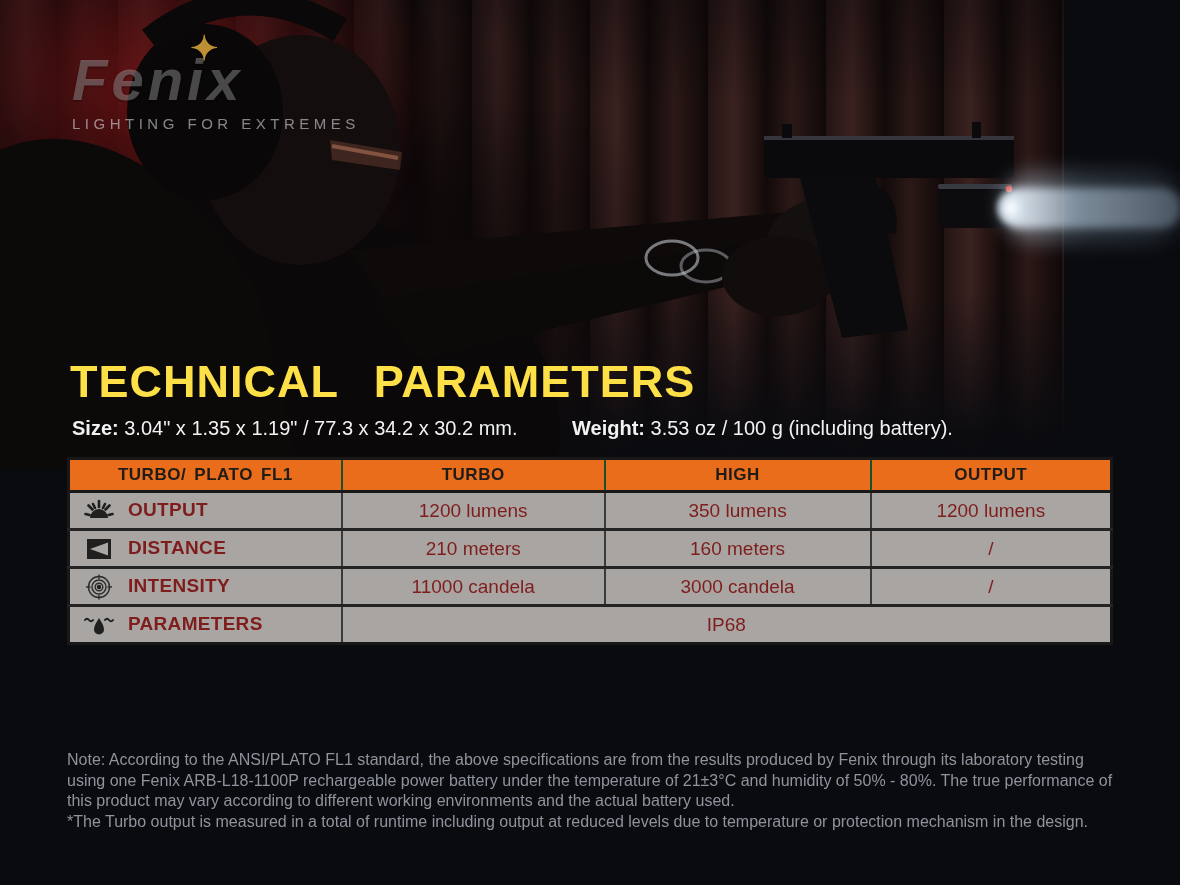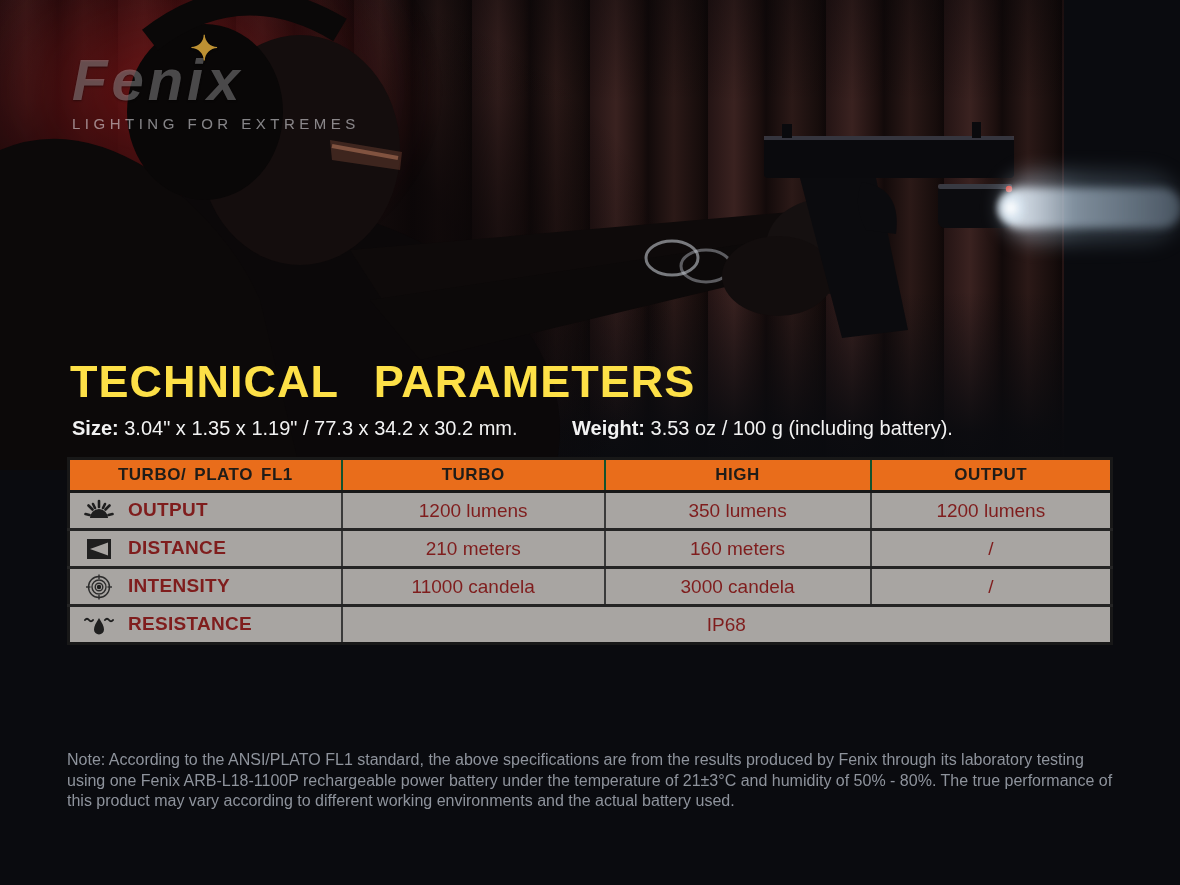--- a/index.html
+++ b/index.html
@@ -245,24 +245,25 @@
 
 
     <tr>
       <td class="label-cell">
         <span class="row-icon">
           <svg width="30" height="26" viewBox="0 0 30 26">
             <path d="M15,6 C18,11 20,14 20,17.5 a5,5 0 0 1 -10,0 C10,14 12,11 15,6 Z" fill="#1f1f1f"></path>
             <path d="M1,8 q2,-2.5 4,0 q2,2.5 4,0" fill="none" stroke="#1f1f1f" stroke-width="2" stroke-linecap="round"></path>
             <path d="M21,8 q2,-2.5 4,0 q2,2.5 4,0" fill="none" stroke="#1f1f1f" stroke-width="2" stroke-linecap="round"></path>
           </svg>
-        </span><span>RESISTANCE</span>
+        </span><span>PARAMETERS</span>
       </td>
       <td colspan="3">IP68</td>
     </tr>
   </tbody>
     </table>
 
   <div class="notes">
     <p>Note: According to the ANSI/PLATO FL1 standard, the above specifications are from the results produced by Fenix through its laboratory testing using one Fenix ARB-L18-1100P rechargeable power battery under the temperature of 21±3°C and humidity of 50% - 80%. The true performance of this product may vary according to different working environments and the actual battery used.</p>
+    <p>*The Turbo output is measured in a total of runtime including output at reduced levels due to temperature or protection mechanism in the design.</p>
   </div>
 
 </div>
 
 </body></html>

